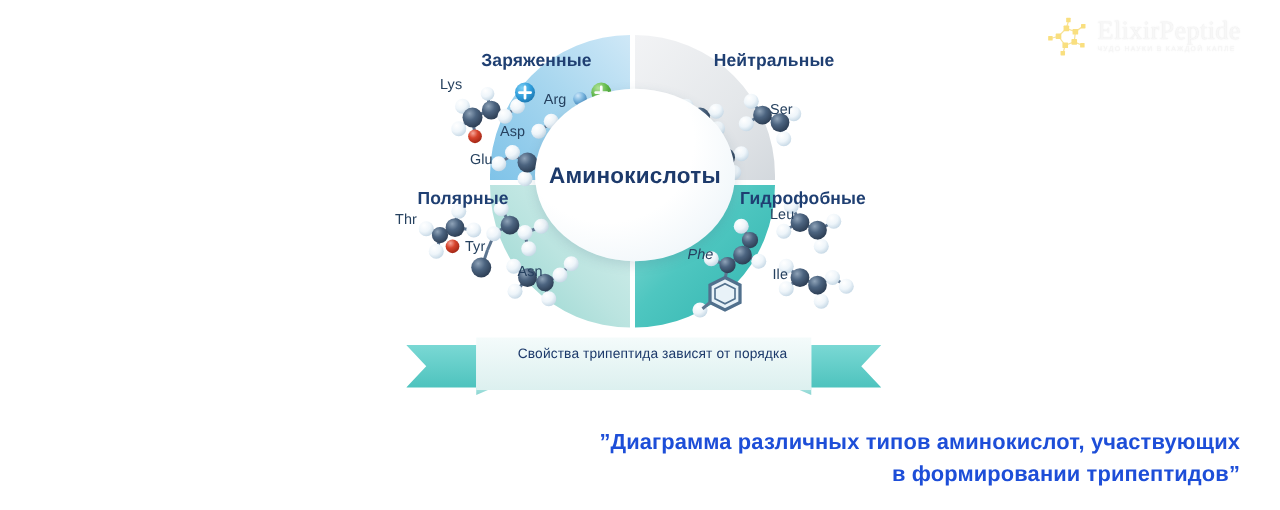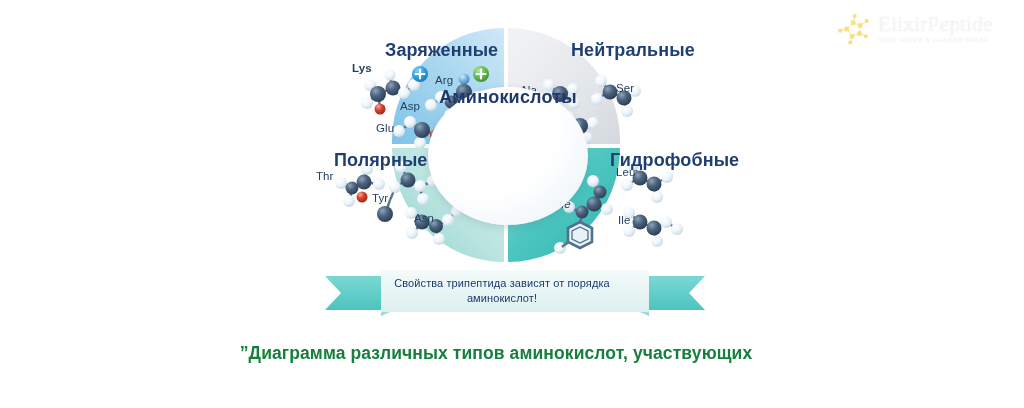--- a/index.html
+++ b/index.html
@@ -69,95 +69,95 @@
   #donut-svg {
     position: absolute;
     inset: 0;
     width: 100%;
     height: 100%;
   }
 
   
   .quad-label {
     position: absolute;
-    font-size: 18px;
+    font-size: 14px;
     font-weight: bold;
     color: #1f3f72;
     white-space: nowrap;
     letter-spacing: 0.1px;
   }
   .ql-charged     { left: 93px;  top: 14px; }
   .ql-neutral     { left: 247px; top: 14px; padding-left: 32px; }
   .ql-polar       { left: 42px;  top: 124px; }
-  .ql-hydrophobic { left: 300px; top: 124px; margin-left: 18px; }
+  .ql-hydrophobic { left: 300px; top: 124px; }
 
   
   .res {
     position: absolute;
     font-size: 11.5px;
     color: #26415f;
     white-space: nowrap;
     letter-spacing: 0.1px;
   }
 
   
   #core {
     position: absolute;
     left: 136px;
-    top: 61px;
+    top: 45px;
     width: 160px;
     height: 138px;
     border-radius: 50%;
     background:
       radial-gradient(ellipse at 36% 30%, #ffffff 0%, #ffffff 48%, #f3f8fb 74%, #e2ecf2 100%);
     box-shadow: 0 3px 9px rgba(60,100,120,0.18);
     display: flex;
-    align-items: flex-start;
+    align-items: center;
     justify-content: center;
   }
   #core-title {
     font-size: 18px;
     font-weight: bold;
     color: #1d3a6b;
     letter-spacing: 0.2px;
   }
 
   
   #ribbon {
     position: absolute;
     left: 325px;
     top: 268px;
     width: 380px;
     height: 48px;
   }
   #ribbon-svg { position: absolute; inset: 0; width: 100%; height: 100%; }
   #ribbon-text {
     position: absolute;
-    left: 39px;
+    left: 59px;
     top: 8px;
     width: 276px;
     text-align: center;
     font-size: 11px;
     line-height: 15px;
     color: #1d3a6b;
     letter-spacing: 0.1px;
   }
   #ribbon-text .line { display: block; }
 
   
   #caption {
     position: absolute;
     left: 0;
     top: 340px;
     width: 992px;
-    text-align: center;
+    text-align: right;
     font-size: 17.5px;
     font-weight: bold;
     line-height: 26px;
-    color: #15803d;
+    color: #1d4ed8;
     letter-spacing: 0.1px;
   }
   #caption .line { display: block; }
 </style>
 </head>
 <body>
 
 <div id="watermark">
   <svg class="wm-mark" viewBox="0 0 40 40">
     <g stroke="#f0c93c" stroke-width="1.1" fill="none" opacity="0.95">
@@ -491,21 +491,21 @@
       <circle cx="362" cy="202" r="7.5" fill="url(#gAtomDark)"></circle>
       <circle cx="374" cy="196" r="6" fill="url(#gAtomLight)"></circle>
     </g>
   </svg>
 
   <div class="quad-label ql-charged">Заряженные</div>
   <div class="quad-label ql-neutral">Нейтральные</div>
   <div class="quad-label ql-polar">Полярные</div>
   <div class="quad-label ql-hydrophobic">Гидрофобные</div>
 
-  <div class="res" style="left:60px;  top:36px;font-weight:bold;">Lys</div>
+  <div class="res" style="left:60px;  top:36px;">Lys</div>
   <div class="res" style="left:143px; top:48px;">Arg</div>
   <div class="res" style="left:108px; top:74px;">Asp</div>
   <div class="res" style="left:84px;  top:96px;">Glu</div>
 
   <div class="res" style="left:228px; top:58px;">Ala</div>
   <div class="res" style="left:284px; top:56px;margin-left:40px;">Ser</div>
   <div class="res" style="left:248px; top:90px;">Val</div>
 
   <div class="res" style="left:24px;  top:144px;">Thr</div>
   <div class="res" style="left:80px;  top:166px;">Tyr</div>
@@ -541,19 +541,19 @@
 
     <polygon points="380,8 324,8 324,42 380,42 364,25" fill="url(#gRibTail)"></polygon>
 
     <polygon points="56,42 70,42 56,48" fill="url(#gRibFold)"></polygon>
     <polygon points="324,42 310,42 324,48" fill="url(#gRibFold)"></polygon>
 
     <rect x="56" y="2" width="268" height="42" fill="url(#gRibFace)"></rect>
   </svg>
   <div id="ribbon-text">
     <span class="line">Свойства трипептида зависят от порядка</span>
-    <span class="line">аминокислот!</span>
   </div>
 </div>
 
 <div id="caption">
   <span class="line">”Диаграмма различных типов аминокислот, участвующих</span>
+  <span class="line">в формировании трипептидов”</span>
 </div>
 
 </body></html>

